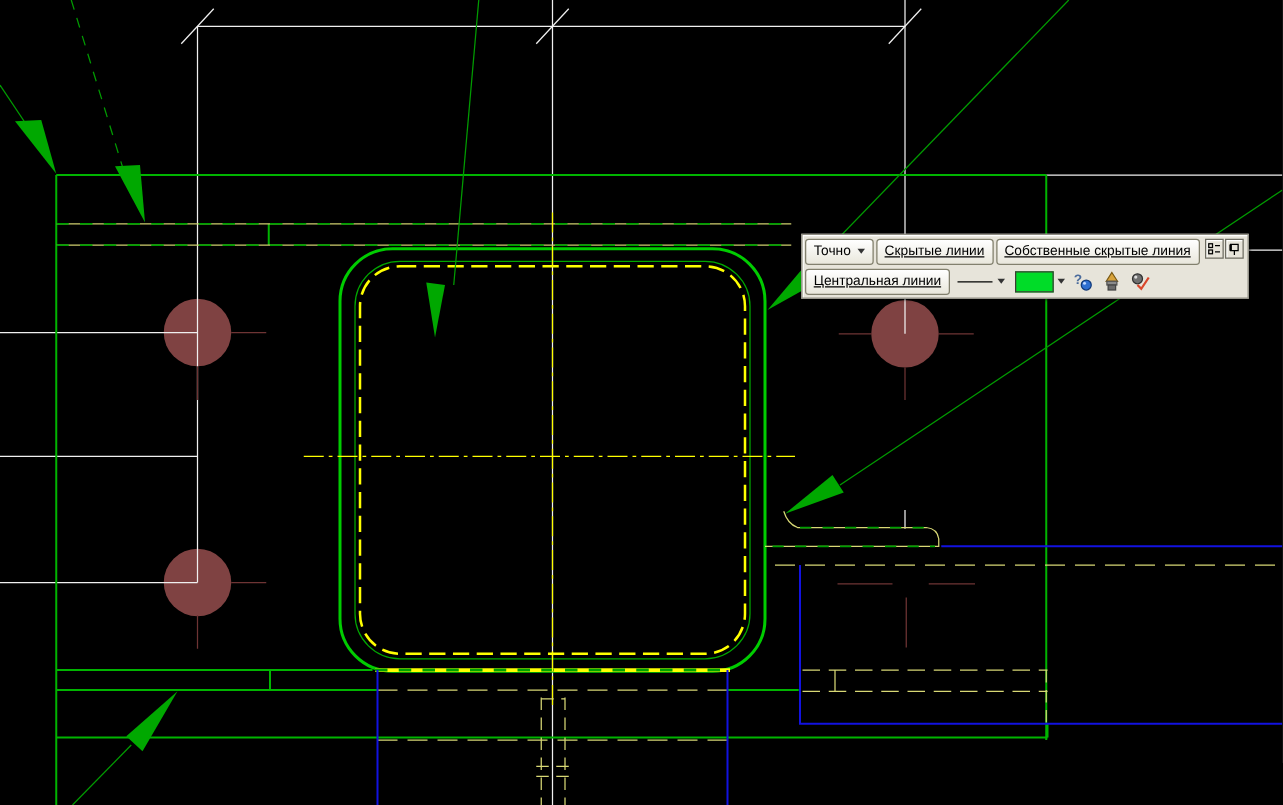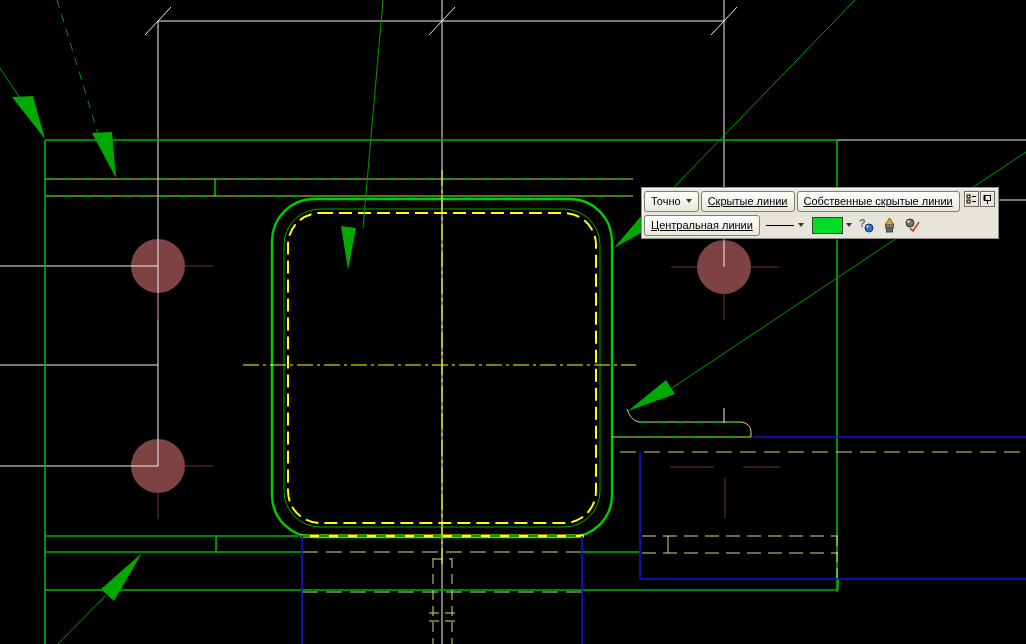--- a/index.html
+++ b/index.html
@@ -179,21 +179,21 @@
   <div id="float-toolbar">
     <div class="tb-row tb-row1">
       <div class="tb-btn tb-combo">
         <span>Точно</span>
         <span class="arrow"></span>
       </div>
       <div class="tb-btn link">
         <span>Скрытые линии</span>
       </div>
       <div class="tb-btn link">
-        <span>Собственные скрытые линии</span>
+        <span>Собственные скрытые линия</span>
       </div>
     </div>
     <div class="tb-row tb-row2">
       <div class="tb-btn link">
         <span>Центральная линии</span>
       </div>
       <div class="linestyle">
         <span class="sample"></span>
         <span class="arrow"></span>
       </div>

